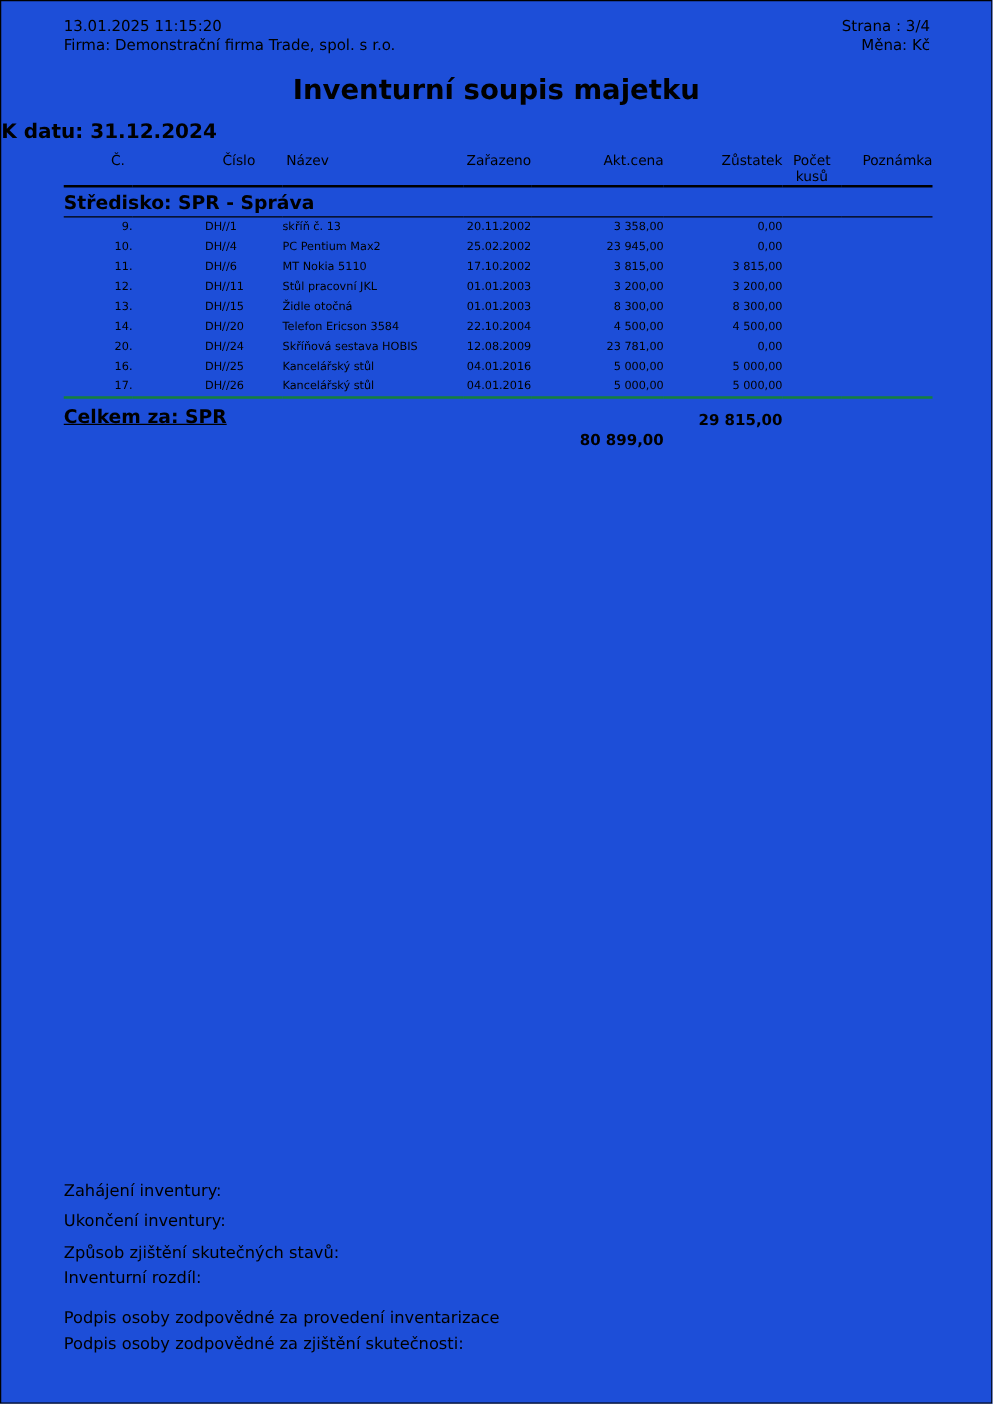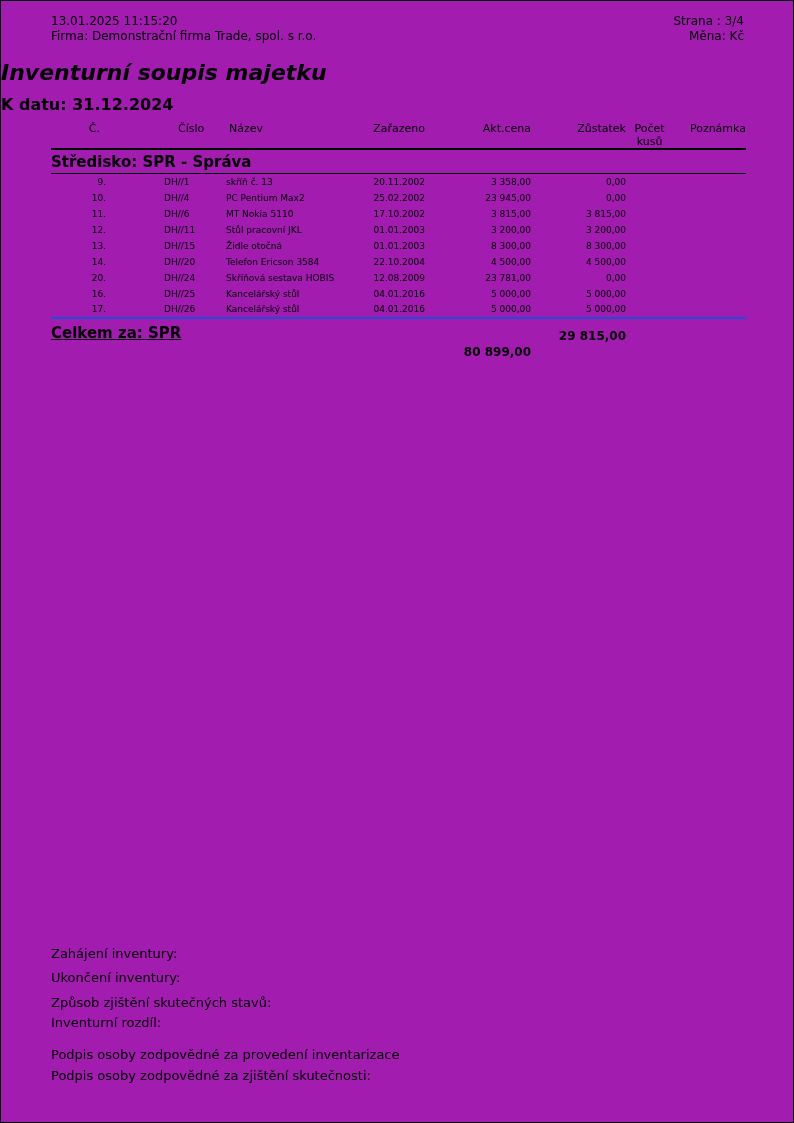--- a/index.html
+++ b/index.html
@@ -1,23 +1,23 @@
 <!DOCTYPE html>
 <html><head>
 <meta charset="utf-8">
 <style>
   * { margin:0; padding:0; box-sizing:border-box; }
   html,body { background:#fff; }
   body { width:794px; height:1123px; font-family:"DejaVu Sans", sans-serif; color:#000; }
-  .page { position:relative; width:794px; height:1123px; border:1px solid #000; background:#a21caf; overflow:hidden; }
+  .page { position:relative; width:794px; height:1123px; border:1px solid #000; background:#1d4ed8; overflow:hidden; }
 
   .topbar { display:flex; justify-content:space-between; padding:13px 49px 0 50px; font-size:12px; line-height:15px; }
   .topbar .right { text-align:right;margin-left:32px; }
 
-  .title   { font-weight:bold; font-size:22px; line-height:26px; margin-top:16px;font-style:italic; }
+  .title   { text-align:center; font-weight:bold; font-size:22px; line-height:26px; margin-top:16px; }
   .subtitle{ text-align:center; font-weight:bold; font-size:15px; line-height:19px; margin-top:7px; }
   .asof    { text-align:left; font-weight:bold; font-size:16px; line-height:20px; margin-top:9px; }
 
   table.report { width:695px; margin:7px 49px 0 50px; border-collapse:collapse; table-layout:fixed; }
   col.c1{width:55px} col.c2{width:120px} col.c3{width:145px} col.c4{width:54px}
   col.c5{width:106px} col.c6{width:95px} col.c7{width:47px} col.c8{width:73px}
 
   .report td, .report th { white-space:nowrap; overflow:visible; padding:0; font-weight:normal; }
   thead th { font-size:11px; line-height:13px; vertical-align:top; border-bottom:2px solid #000; padding-bottom:2px; }
   th.h1 { text-align:right; padding-right:6px; }
@@ -27,21 +27,21 @@
   th.h7 { text-align:center; }
   th.h8 { text-align:right; }
 
   td.section { font-weight:bold; font-size:15px; line-height:19px; border-bottom:1.5px solid #000; padding:3px 0 1px; }
 
   tr.data td { font-size:9px; height:16px; vertical-align:middle; }
   tr.data td.d1 { text-align:right; }
   tr.data td.d2 { text-align:left; padding-left:58px; }
   tr.data td.d3 { text-align:left; }
   tr.data td.d4, tr.data td.d5, tr.data td.d6 { text-align:right; }
-  tr.data.last td { border-bottom:2px solid #1d4ed8; }
+  tr.data.last td { border-bottom:2px solid #15803d; }
 
   tr.total1 td { padding-top:5px; }
   td.total-label { font-weight:bold; font-size:15px; line-height:19px;text-decoration:underline; }
   td.total-val { font-weight:bold; font-size:12px; text-align:right; vertical-align:bottom; }
   tr.total2 td { height:16px; }
 
   .signblock { position:absolute; left:50px; top:938px; width:680px; font-size:13px; line-height:17px; }
   .sign-line { position:absolute; left:0; white-space:nowrap; }
   .sign-line.l0{top:6px} .sign-line.l1{top:30px} .sign-line.l2{top:55px}
   .sign-line.l3{top:75px} .sign-line.l4{top:107px} .sign-line.l5{top:128px}

